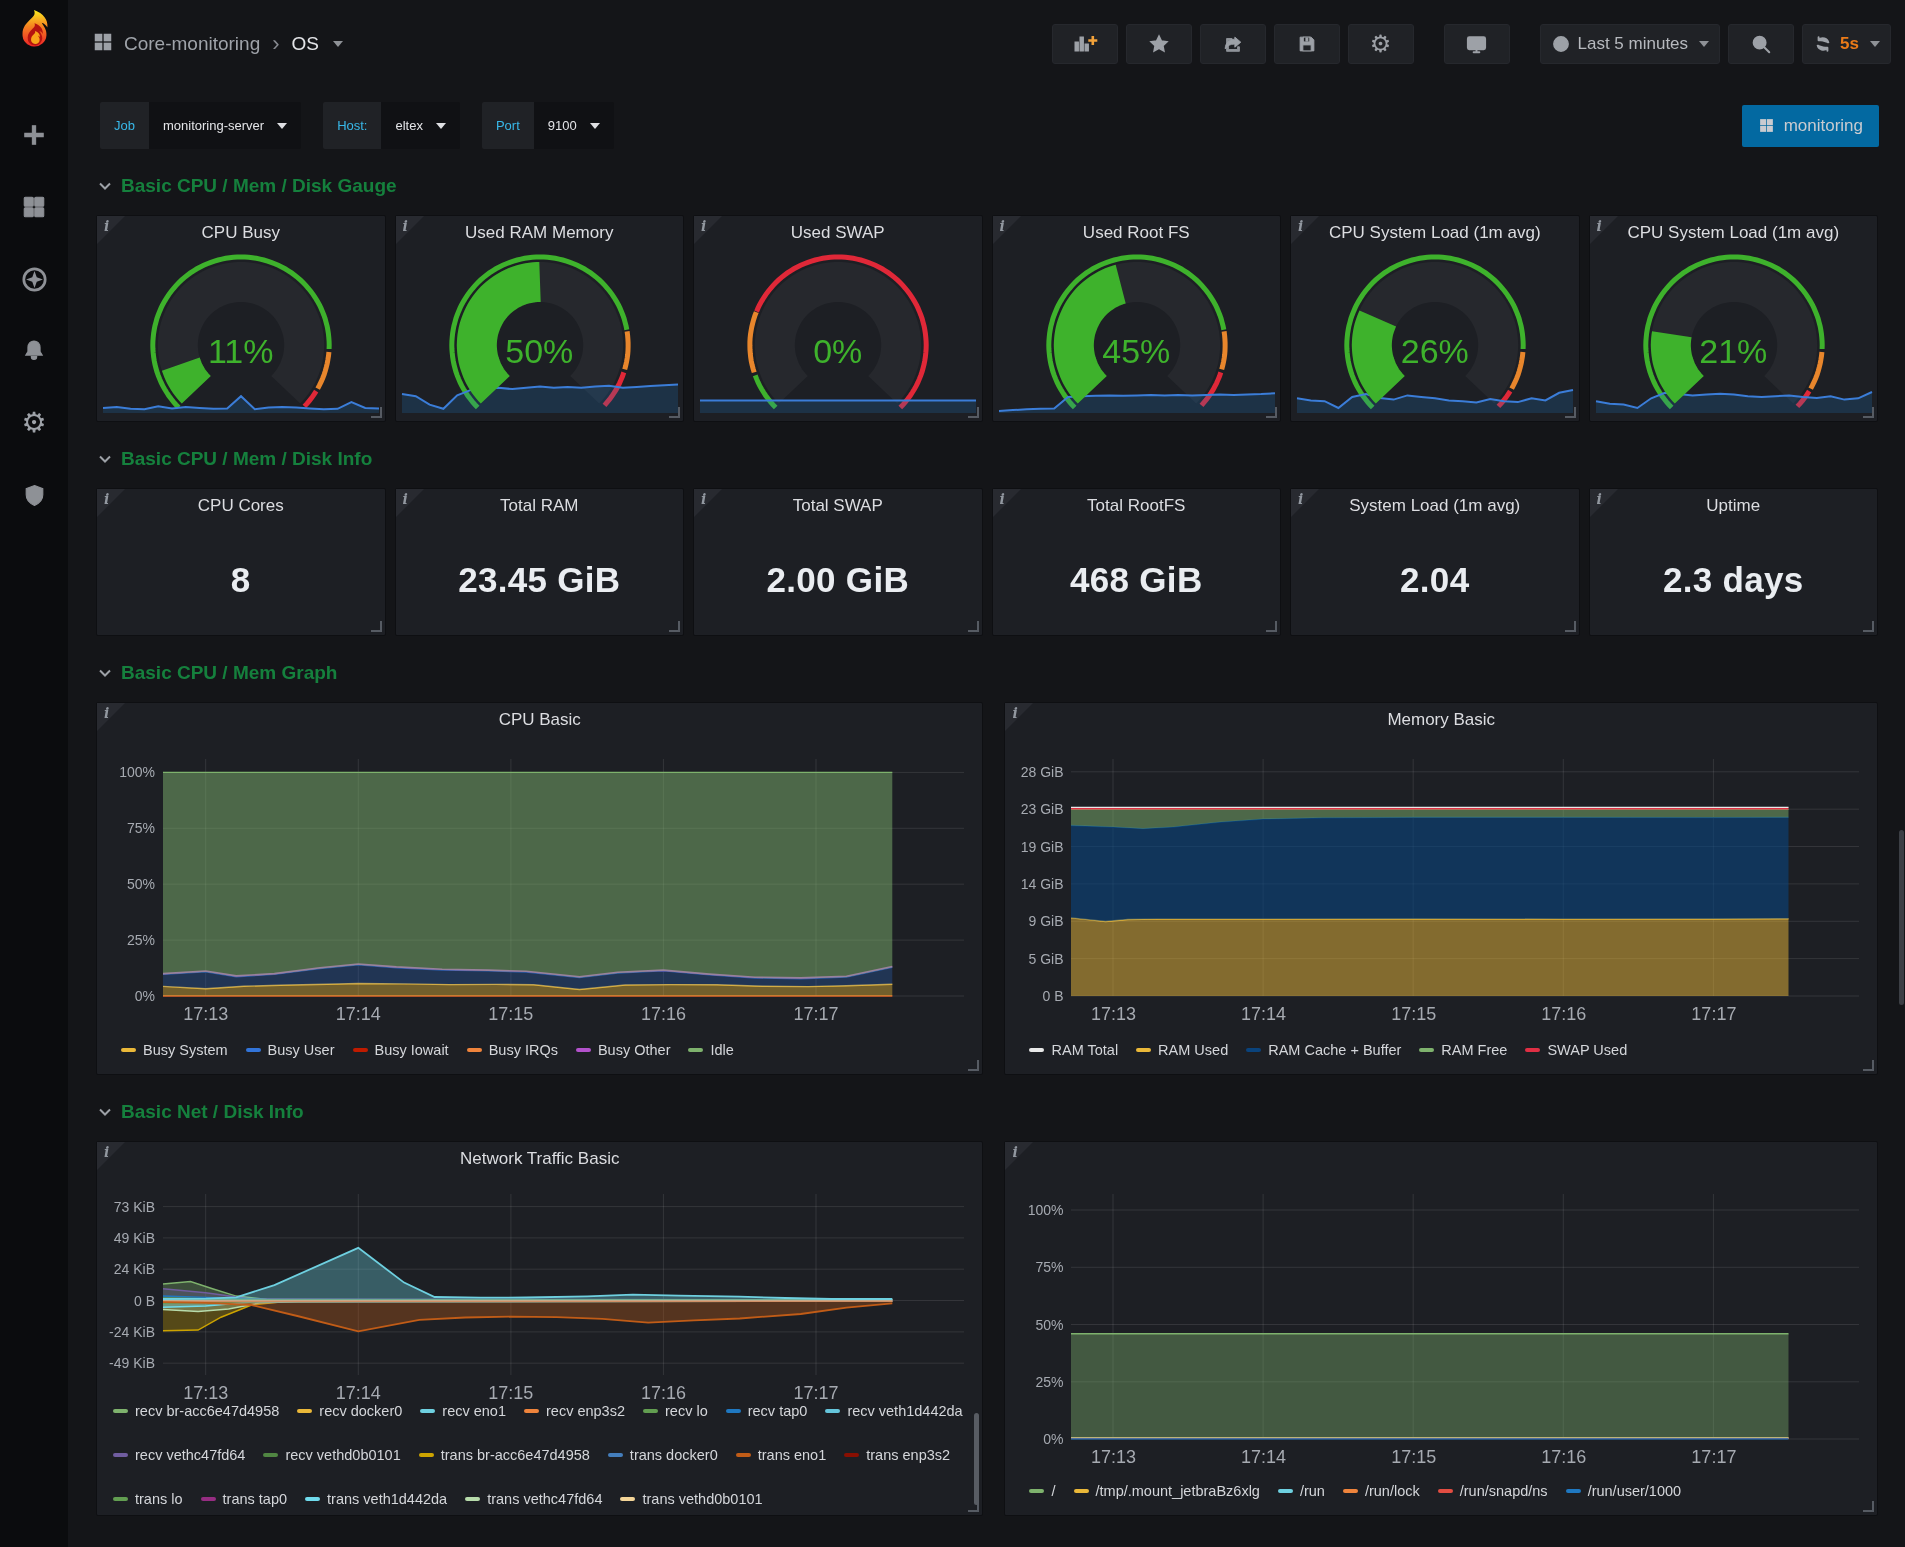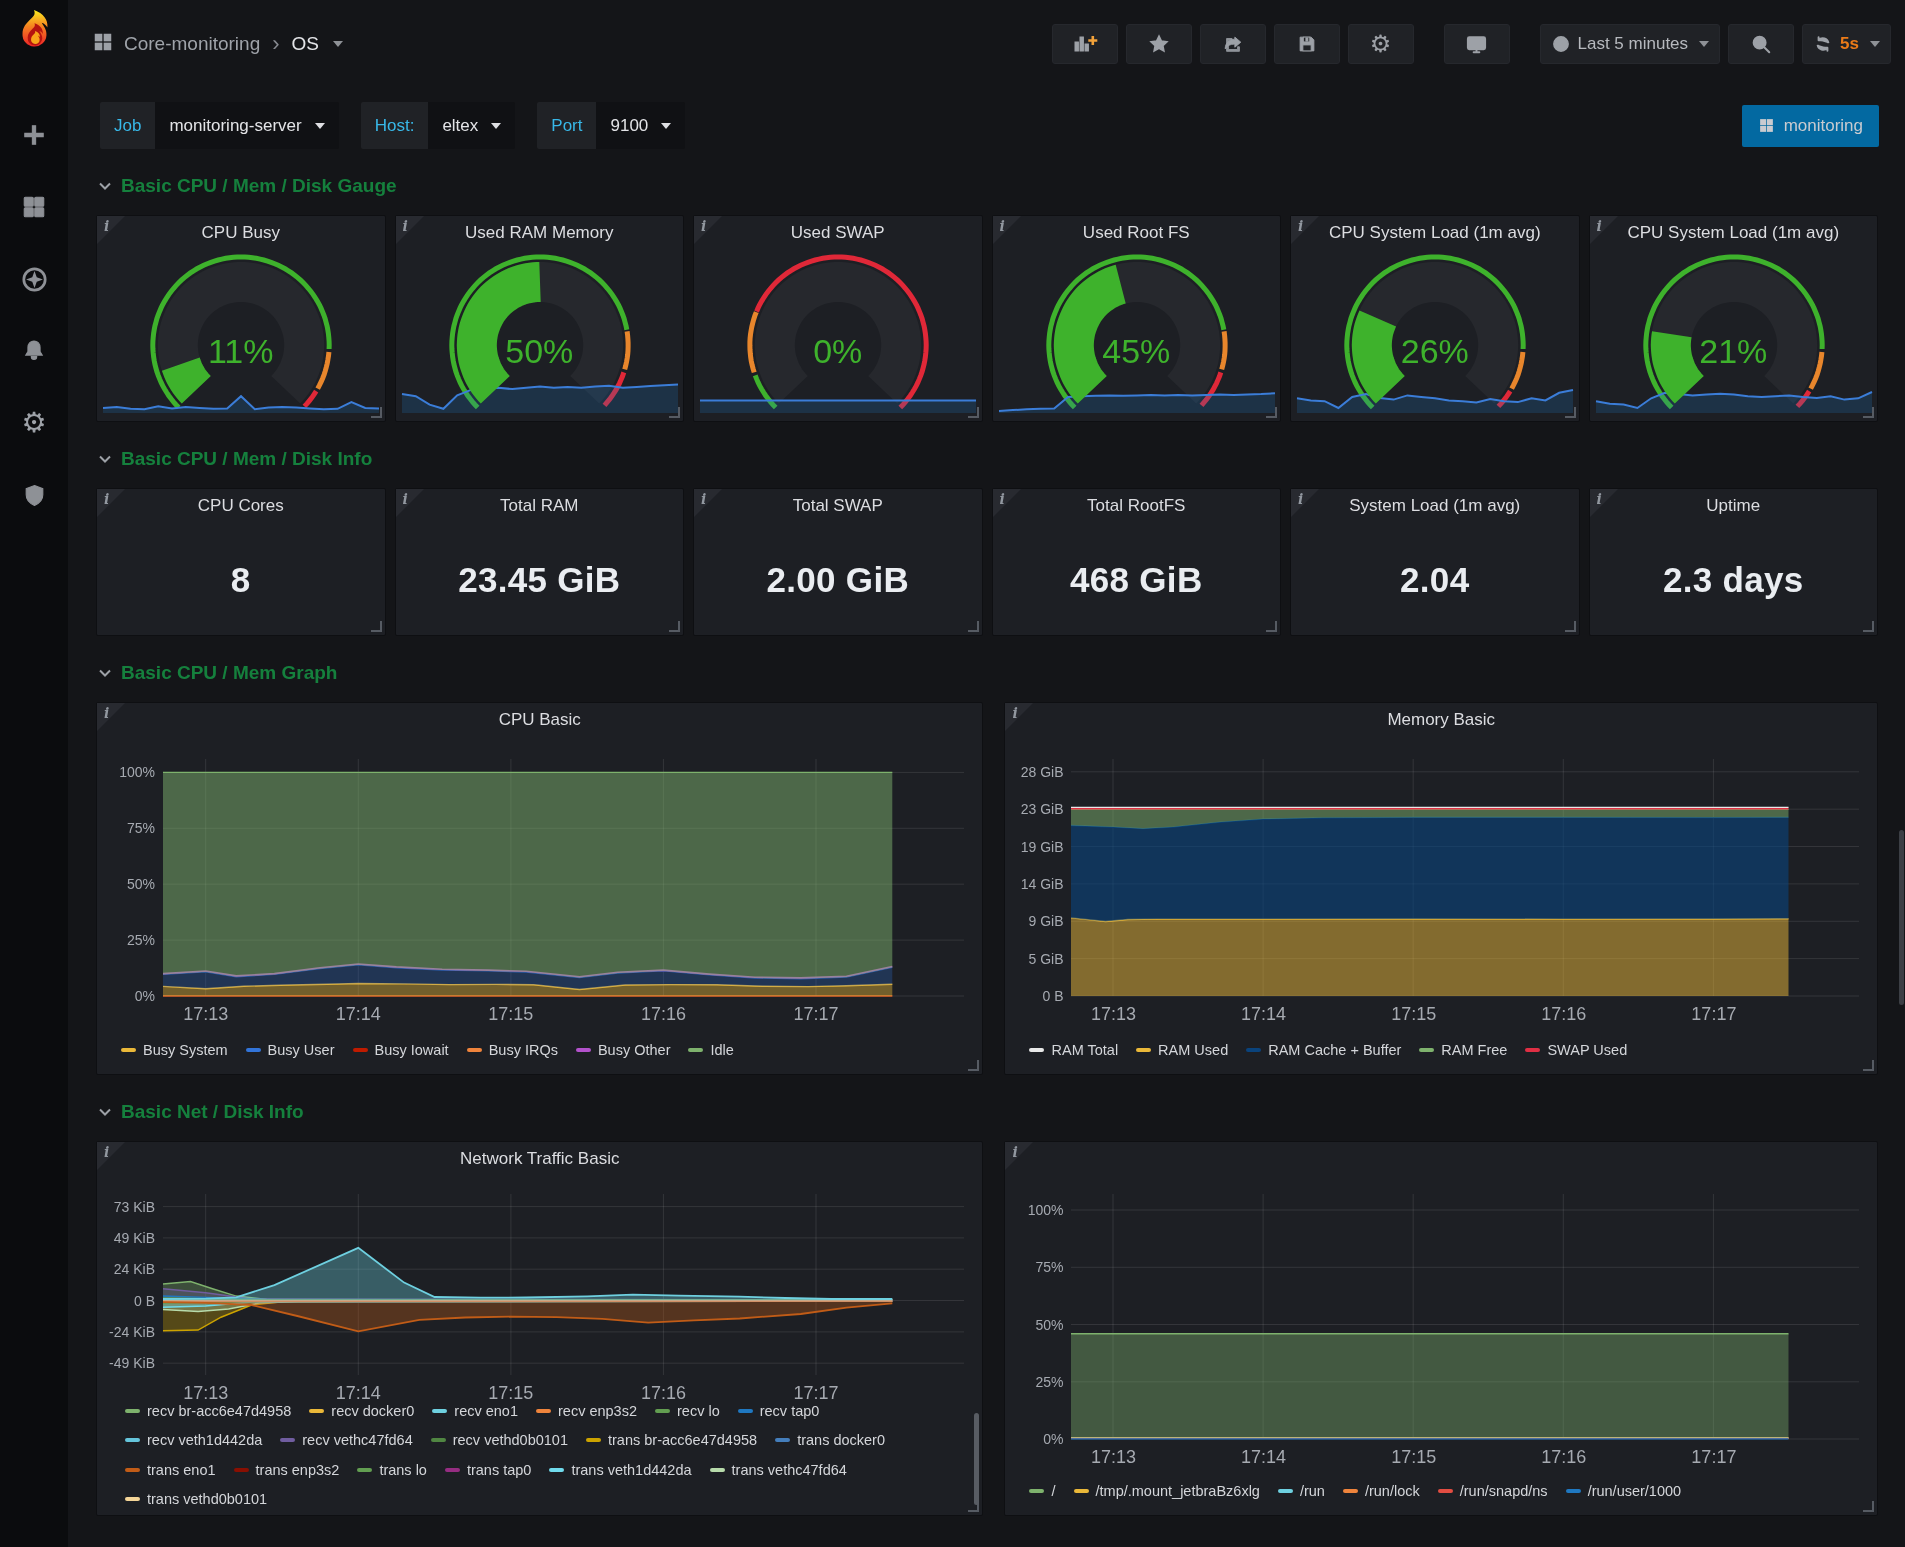--- a/index.html
+++ b/index.html
@@ -21,21 +21,21 @@
   .caret{display:inline-block;width:0;height:0;border-left:5px solid transparent;border-right:5px solid transparent;border-top:6px solid #8e9196;margin-left:4px;}
   .nav-right{display:flex;align-items:center;gap:8px;}
   .nbtn{height:38px;min-width:44px;background:#202226;border:1px solid #26282d;border-radius:3px;display:flex;align-items:center;justify-content:center;gap:7px;cursor:pointer;padding:0 10px;color:#b6b9be;font-size:17px;}
   .nbtn svg{fill:#9da1a7;stroke:#9da1a7;}
   .gearglyph{font-size:24px;color:#9da1a7;line-height:1;}
   .refresh-int{color:#eb7b18;font-weight:600;}
   .spacer14{width:14px;}
   
   .submenu{display:flex;justify-content:space-between;align-items:center;margin:26px 26px 0 32px;}
   .filters{display:flex;gap:22px;}
-  .chip{display:flex;height:47px;border-radius:2px;overflow:hidden;cursor:pointer;font-size:17px;}
+  .chip{display:flex;height:47px;border-radius:2px;overflow:hidden;cursor:pointer;font-size:13px;}
   .chip .lab{background:#202226;color:#38b8e8;display:flex;align-items:center;padding:0 14px;}
   .chip .val{background:#101114;color:#e3e4e7;display:flex;align-items:center;gap:9px;padding:0 14px;}
   .monbtn{height:42px;background:#0369a1;border-radius:2px;display:flex;align-items:center;gap:9px;padding:0 16px;font-size:17px;color:#c9cbd0;cursor:pointer;}
   .monbtn svg{fill:#c9cbd0;}
   
   .dash{margin:0 27px 0 28px;}
   .sect{display:flex;align-items:center;gap:9px;height:30px;margin:22px 0 14px 2px;cursor:pointer;}
   .sect svg{stroke:#9da1a7;fill:none;}
   .sect .stitle{font-size:19px;font-weight:700;color:#15803d;}
   .row6{display:grid;grid-template-columns:repeat(6,1fr);gap:9px;}
@@ -56,21 +56,21 @@
   .chart{position:absolute;z-index:1;}
   .g-std .chart{top:56px;left:66px;right:18px;bottom:78px;}
   .g-net .chart{top:52px;left:66px;right:18px;bottom:140px;}
   .g-disk .chart{top:52px;left:66px;right:18px;bottom:76px;}
   .chart svg{position:absolute;inset:0;overflow:visible;}
   .grid{stroke:rgba(255,255,255,0.10);stroke-width:1;}
   .ylab{position:absolute;left:-62px;width:54px;text-align:right;font-size:14px;color:#a6aab1;}
   .xlab{position:absolute;width:62px;text-align:center;font-size:18px;color:#a6aab1;}
   .legend{position:absolute;z-index:2;left:24px;right:14px;display:flex;flex-wrap:wrap;column-gap:18px;row-gap:7px;align-items:center;font-size:14.5px;color:#d4d6da;}
   .g-std .legend,.g-disk .legend{bottom:12px;height:24px;overflow:hidden;}
-  .g-net .legend{left:28px;bottom:8px;height:104px;overflow:hidden;align-content:space-between;}
+  .g-net .legend{left:16px;bottom:8px;height:104px;overflow:hidden;align-content:space-between;}
   .li{display:flex;align-items:center;gap:7px;cursor:pointer;white-space:nowrap;}
   .sw{display:inline-block;width:15px;height:4px;border-radius:2px;}
   .lscroll{position:absolute;right:3px;bottom:10px;width:5px;height:92px;background:#585c63;border-radius:3px;z-index:4;cursor:pointer;}
   .pagescroll{position:absolute;right:1px;top:830px;width:5px;height:175px;background:#3c3f45;border-radius:3px;z-index:9;cursor:pointer;}
 </style>
 </head>
 <body>
 
 <aside class="sidebar">
   <div class="logo">

